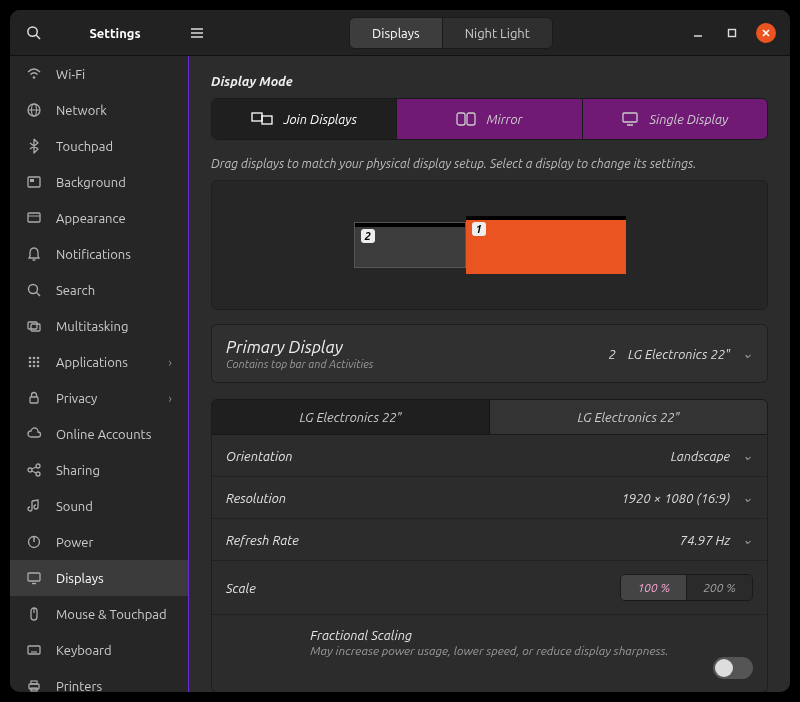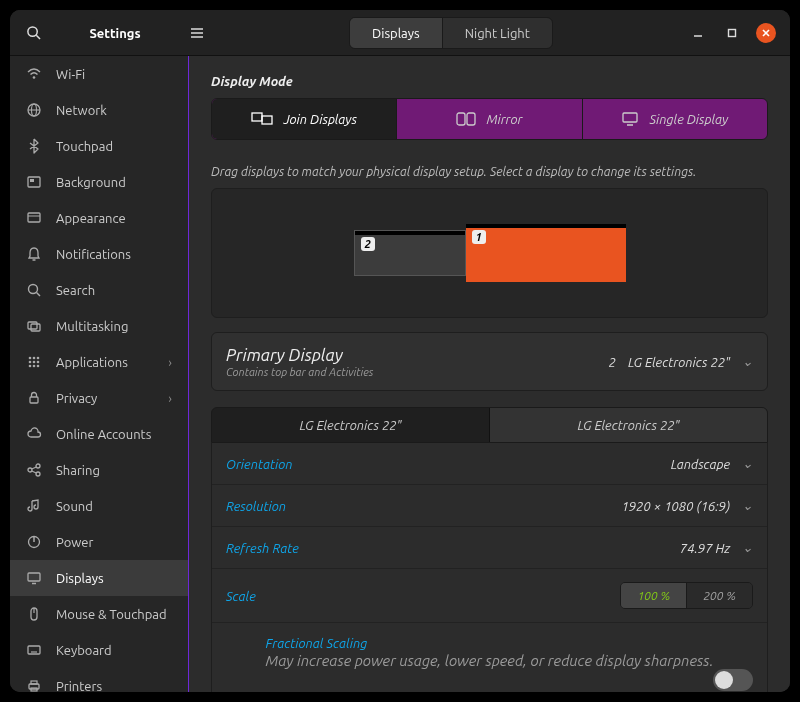--- a/index.html
+++ b/index.html
@@ -21,46 +21,46 @@
   .side-item { display: flex; align-items: center; gap: 14px; padding: 10px 16px; color: #ccc; font-size: 13px; position: relative; }
   .side-item.active { background: #3b3b3b; color: #fff; }
   .side-item .icon { width: 16px; height: 16px; color: #aaa; display: flex; align-items: center; justify-content: center; }
   .side-item .chev { margin-left: auto; color: #888; }
   .main { flex: 1; overflow-y: auto; padding: 18px 22px 22px 22px; background: #2c2c2c; font-style: italic; }
   .section-title { font-size: 13px; font-weight: 600; color: #eee; margin-bottom: 10px; }
   .segmented, .segmented2 { display: flex; border: 1px solid #1a1a1a; border-radius: 6px; overflow: hidden; background: #701a75; }
   .seg { flex: 1; padding: 12px 0; display: flex; gap: 10px; align-items: center; justify-content: center; color: #ccc; border-right: 1px solid #1a1a1a; }
   .seg:last-child { border-right: none; }
   .seg.active { background: #1f1f1f; color: #fff; }
-  .hint { color: #bdbdbd; margin: 24px 0 10px 0; font-size: 12.5px; }
+  .hint { color: #bdbdbd; margin: 16px 0 10px 0; font-size: 12.5px; }
   .arena { background: #262626; border: 1px solid #1e1e1e; border-radius: 6px; height: 130px; display: flex; align-items: center; justify-content: center; gap: 0; }
   .disp { position: relative; }
   .disp .bar { position: absolute; top: 0; left: 0; right: 0; height: 4px; background: #000; }
   .disp .badge { position: absolute; top: 6px; left: 6px; background: #eee; color: #000; font-weight: 700; font-size: 11px; padding: 0 4px; border-radius: 3px; line-height: 14px; }
   .disp.secondary { width: 112px; height: 46px; background: #3c3c3c; border: 1px solid #555; }
   .disp.primary { width: 160px; height: 58px; background: #e95420; }
   .row-card { background: #303030; border: 1px solid #1e1e1e; border-radius: 6px; padding: 12px 14px; display: flex; align-items: center; gap: 10px; margin-top: 14px; }
   .row-card .lbl { font-size: 17px; color: #eee; }
   .row-card .sub { font-size: 11px; color: #9a9a9a; margin-top: 2px; }
   .row-card .val { margin-left: auto; color: #ddd; font-size: 13px; display: flex; align-items: center; gap: 12px; }
   .chev-down { color: #999; }
   .tabs2 { display: flex; background: #1f1f1f; border: 1px solid #1a1a1a; border-radius: 6px 6px 0 0; margin-top: 16px; overflow: hidden; }
   .tabs2 > div { flex: 1; text-align: center; padding: 10px 0; color: #ccc; border-right: 1px solid #111; }
   .tabs2 > div:last-child { border-right: none; }
   .tabs2 > div.inactive { background: #333; }
   .detail { border: 1px solid #1e1e1e; border-top: none; border-radius: 0 0 6px 6px; }
   .drow { display: flex; align-items: center; padding: 13px 14px; border-bottom: 1px solid #222; }
   .drow:last-child { border-bottom: none; flex-direction: column; }
-  .drow .lbl { color: #0ea5e9; font-size: 13px; }
-  .drow .sub { font-size: 15px; color: #9a9a9a; margin-top: 2px; }
+  .drow .lbl { color: #e5e5e5; font-size: 13px; }
+  .drow .sub { font-size: 12px; color: #9a9a9a; margin-top: 2px; }
   .drow .val { margin-left: auto; color: #ddd; display: flex; align-items: center; gap: 12px; }
   .scale-group { display: flex; border: 1px solid #1a1a1a; border-radius: 5px; overflow: hidden; }
   .scale-group > div { padding: 6px 16px; font-size: 12px; color: #a3a3a3; background: #2a2a2a; border-right: 1px solid #1a1a1a; }
   .scale-group > div:last-child { border-right: none; }
-  .scale-group > div.active { background: #444; color: #84cc16; }
+  .scale-group > div.active { background: #444; color: #f9a8d4; }
   .switch { width: 40px; height: 22px; background: #555; border-radius: 11px; position: relative; }
   .switch .knob { position: absolute; width: 18px; height: 18px; background: #ddd; border-radius: 50%; top: 2px; left: 2px; }
   svg { display: block; }
 </style>
 </head>
 <body>
 
 <div class="window">
 
   <div class="titlebar">

